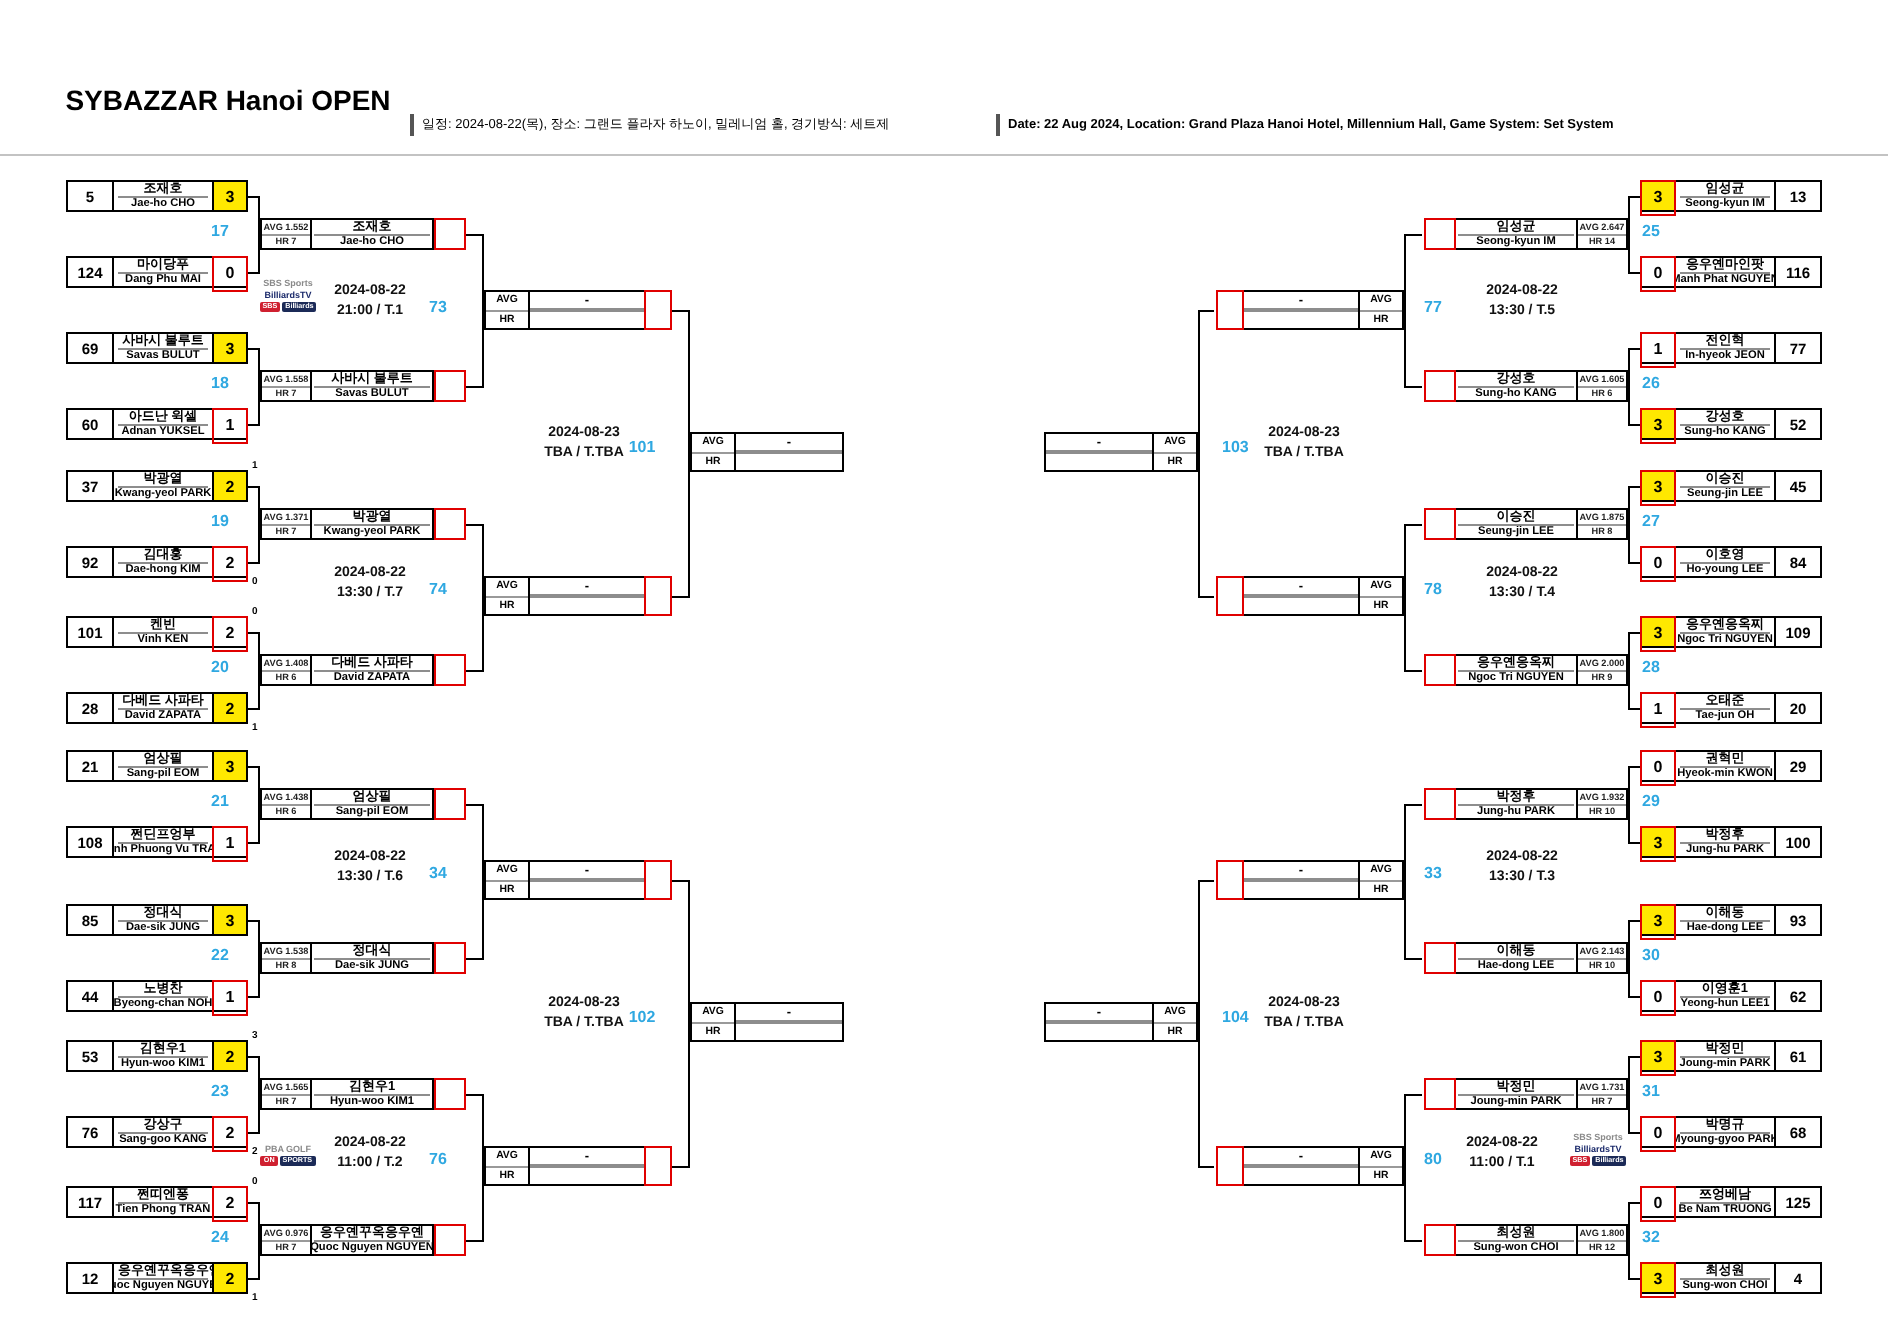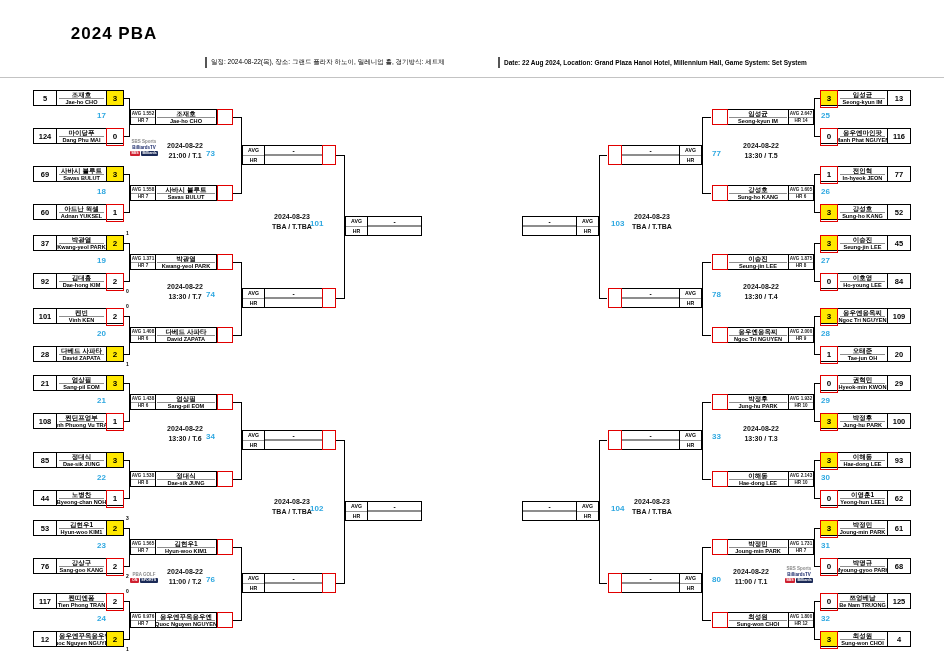--- a/index.html
+++ b/index.html
@@ -45,37 +45,37 @@
 .lc{width:21px;min-width:21px;border-right:1px solid #000;display:flex;flex-direction:column}
 .lc b{flex:1;display:flex;align-items:center;justify-content:center;font-size:5.2px;font-weight:bold}
 .lc b:first-child{border-bottom:1px solid #999}
 .vc{flex:1;display:flex;flex-direction:column}
 .vc b{flex:1;display:flex;align-items:center;justify-content:center;font-size:6.5px;font-weight:bold}
 .vc b:first-child{border-bottom:2px solid #8d8d8d}
 .rt .lc{border-right:none;border-left:1px solid #000}
 .rsq16{position:absolute;left:79px;top:-1px;width:14px;height:20px;border:1px solid #e00000;background:#fff;box-sizing:border-box}
 
 .no{position:absolute;font-size:8px;font-weight:bold;color:#2fa8e1;line-height:9px}
-.tr{text-align:left}.tl{text-align:left}
+.tr{text-align:center}.tl{text-align:left}
 .dt{position:absolute;text-align:center;font-weight:bold;font-size:7px;line-height:10px;color:#111}
 .dt b{display:block}
 .bcast{position:absolute;width:30px;display:flex;flex-direction:column;align-items:center;gap:1px}
 .sbs{font-size:4.5px;color:#8a8a8a;font-weight:bold;white-space:nowrap}
 .btv{font-size:4.5px;color:#1b2a6b;font-weight:bold;white-space:nowrap}
 .pbag{font-size:4.5px;color:#8a8a8a;font-weight:bold;white-space:nowrap}
 .badge{display:flex;gap:1px}
 .chip{font-size:3.6px;font-weight:bold;color:#fff;font-style:normal;padding:0 1.5px;line-height:5px;border-radius:1px}
 .rd{background:#cf2030}.nv{background:#1b2a57}
 </style>
 </head>
 <body>
 
 <div class="stage">
 
-  <div class="logo1">2024 PBA</div>
+  <div class="logo2">SYBAZZAR Hanoi OPEN</div>
   <div class="inforow info-kr">
       <i class="vbar"></i>
       <span>일정: 2024-08-22(목), 장소: 그랜드 플라자 하노이, 밀레니엄 홀, 경기방식: 세트제</span>
     </div>
   <div class="inforow info-en">
       <i class="vbar"></i>
       <span>Date: 22 Aug 2024, Location: Grand Plaza Hanoi Hotel, Millennium Hall, Game System: Set System</span>
     </div>
   <div class="hdr-rule"></div>
 

